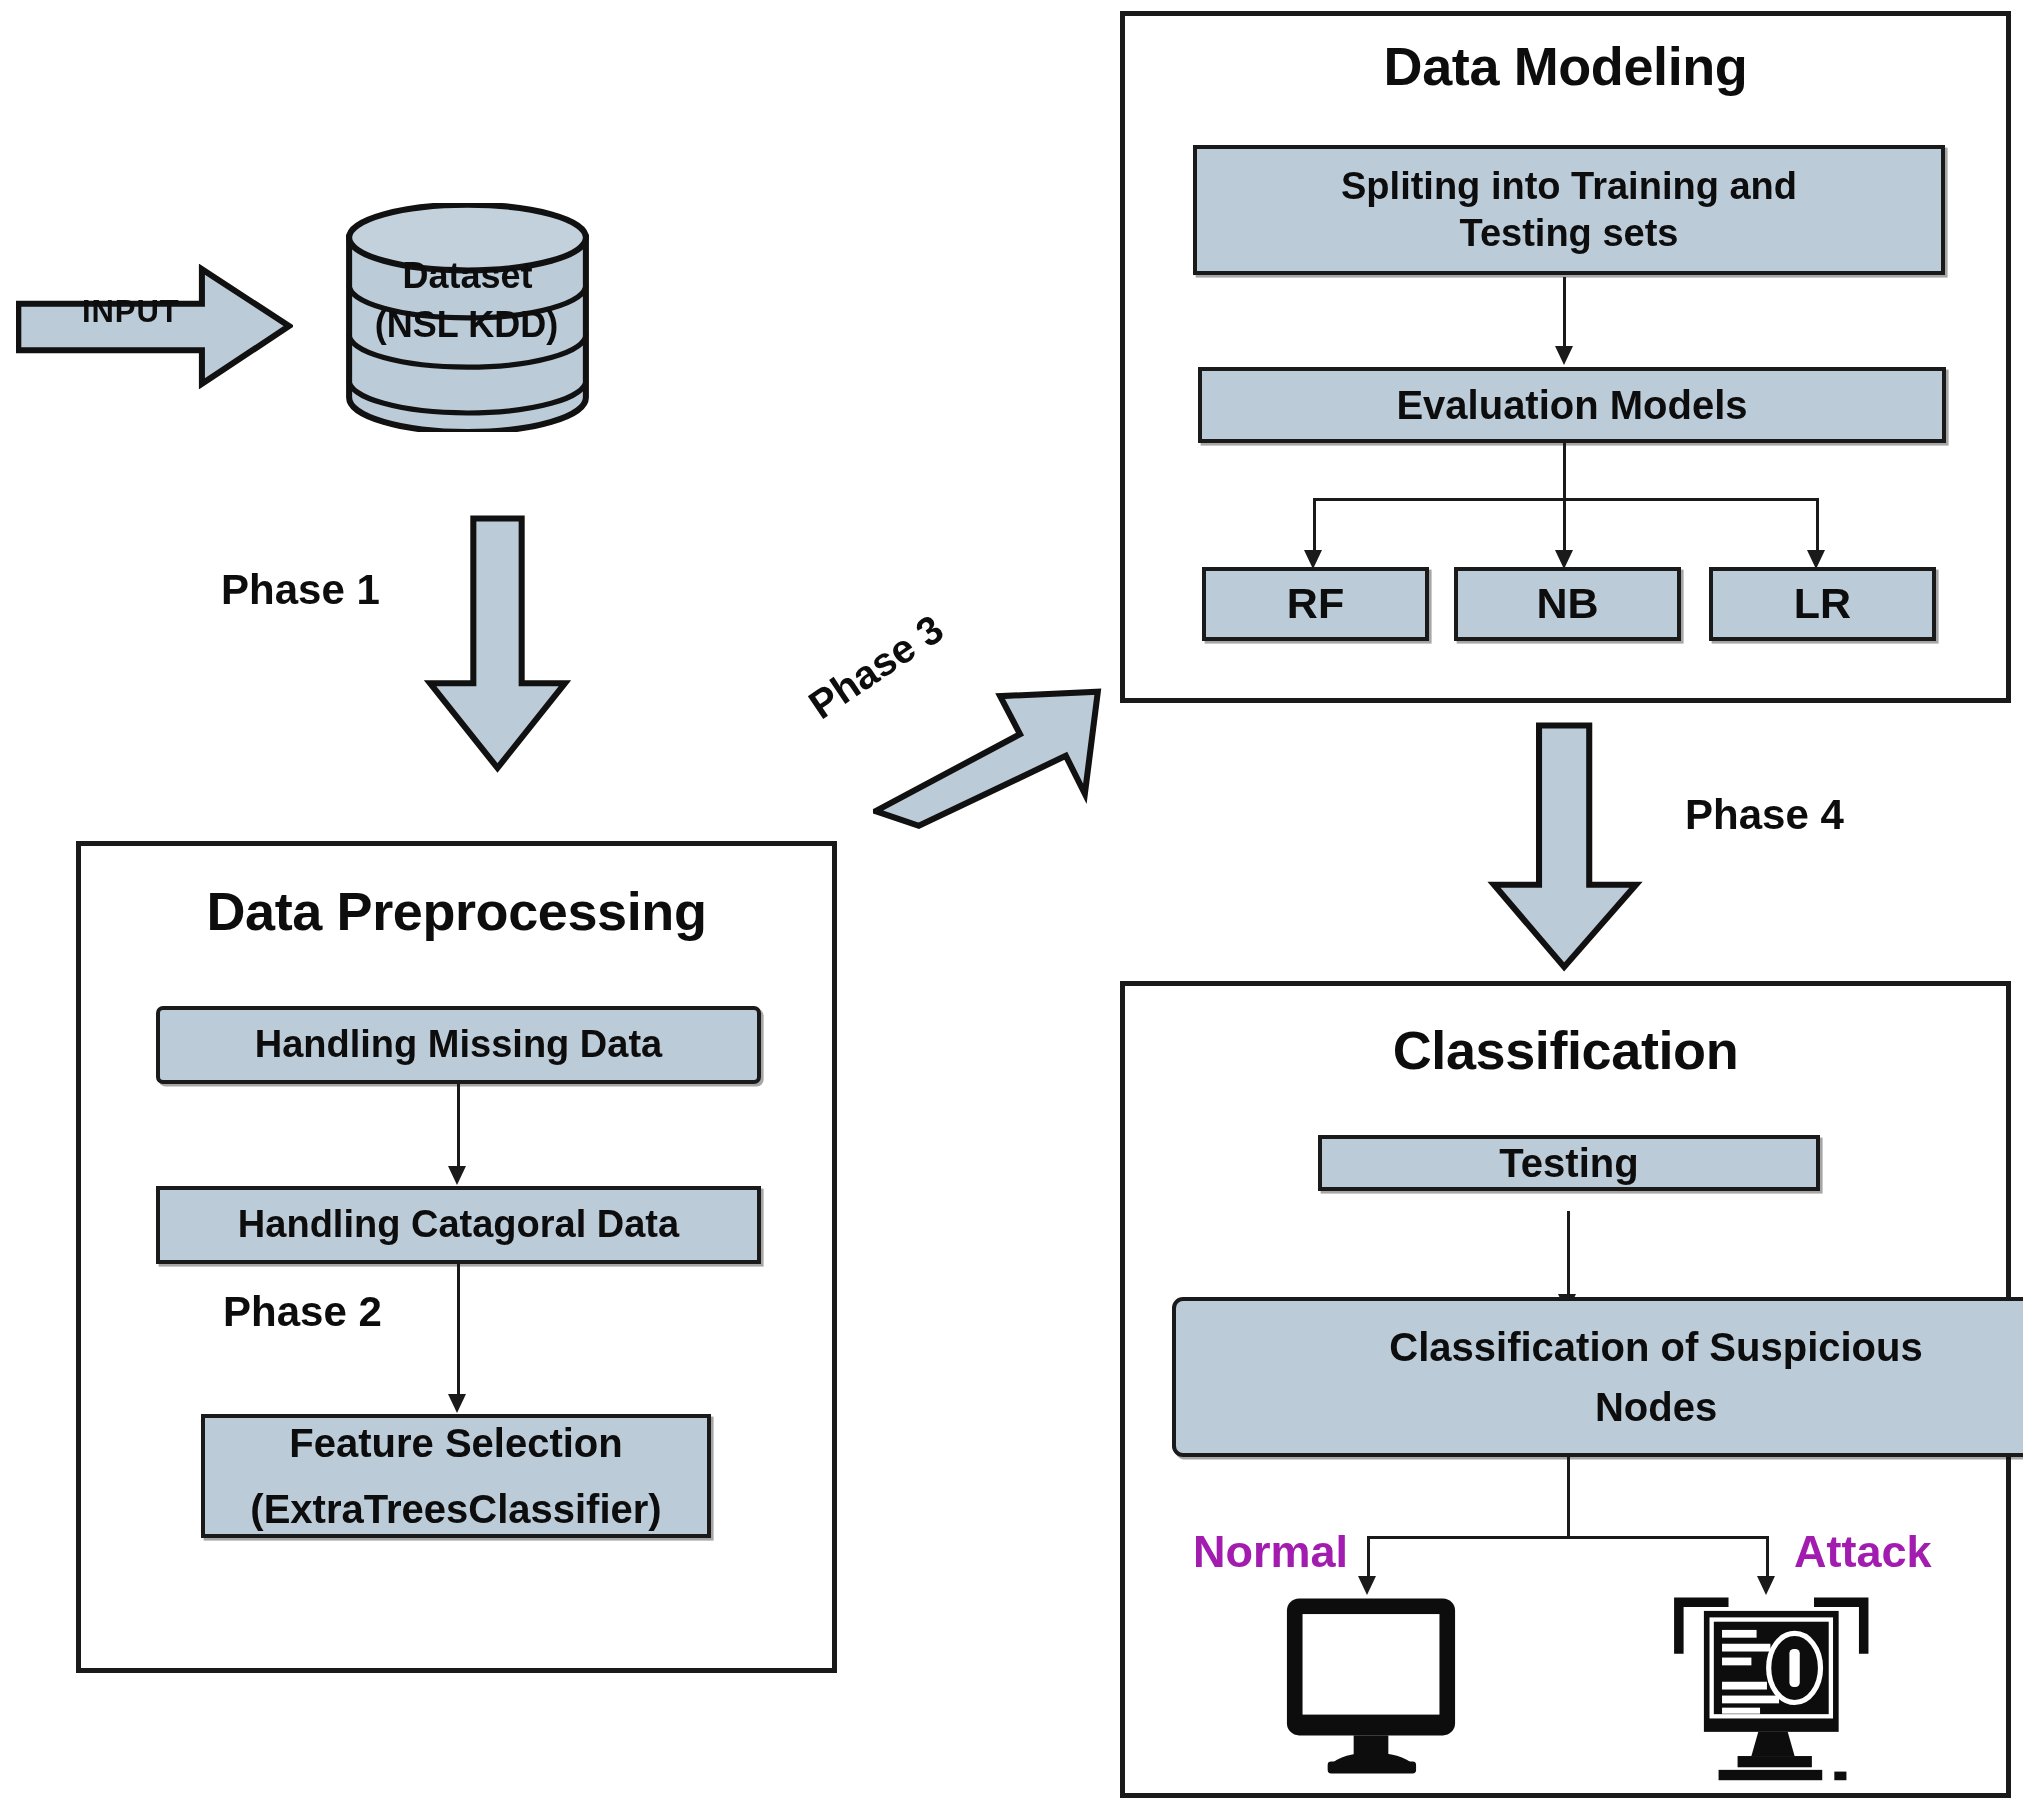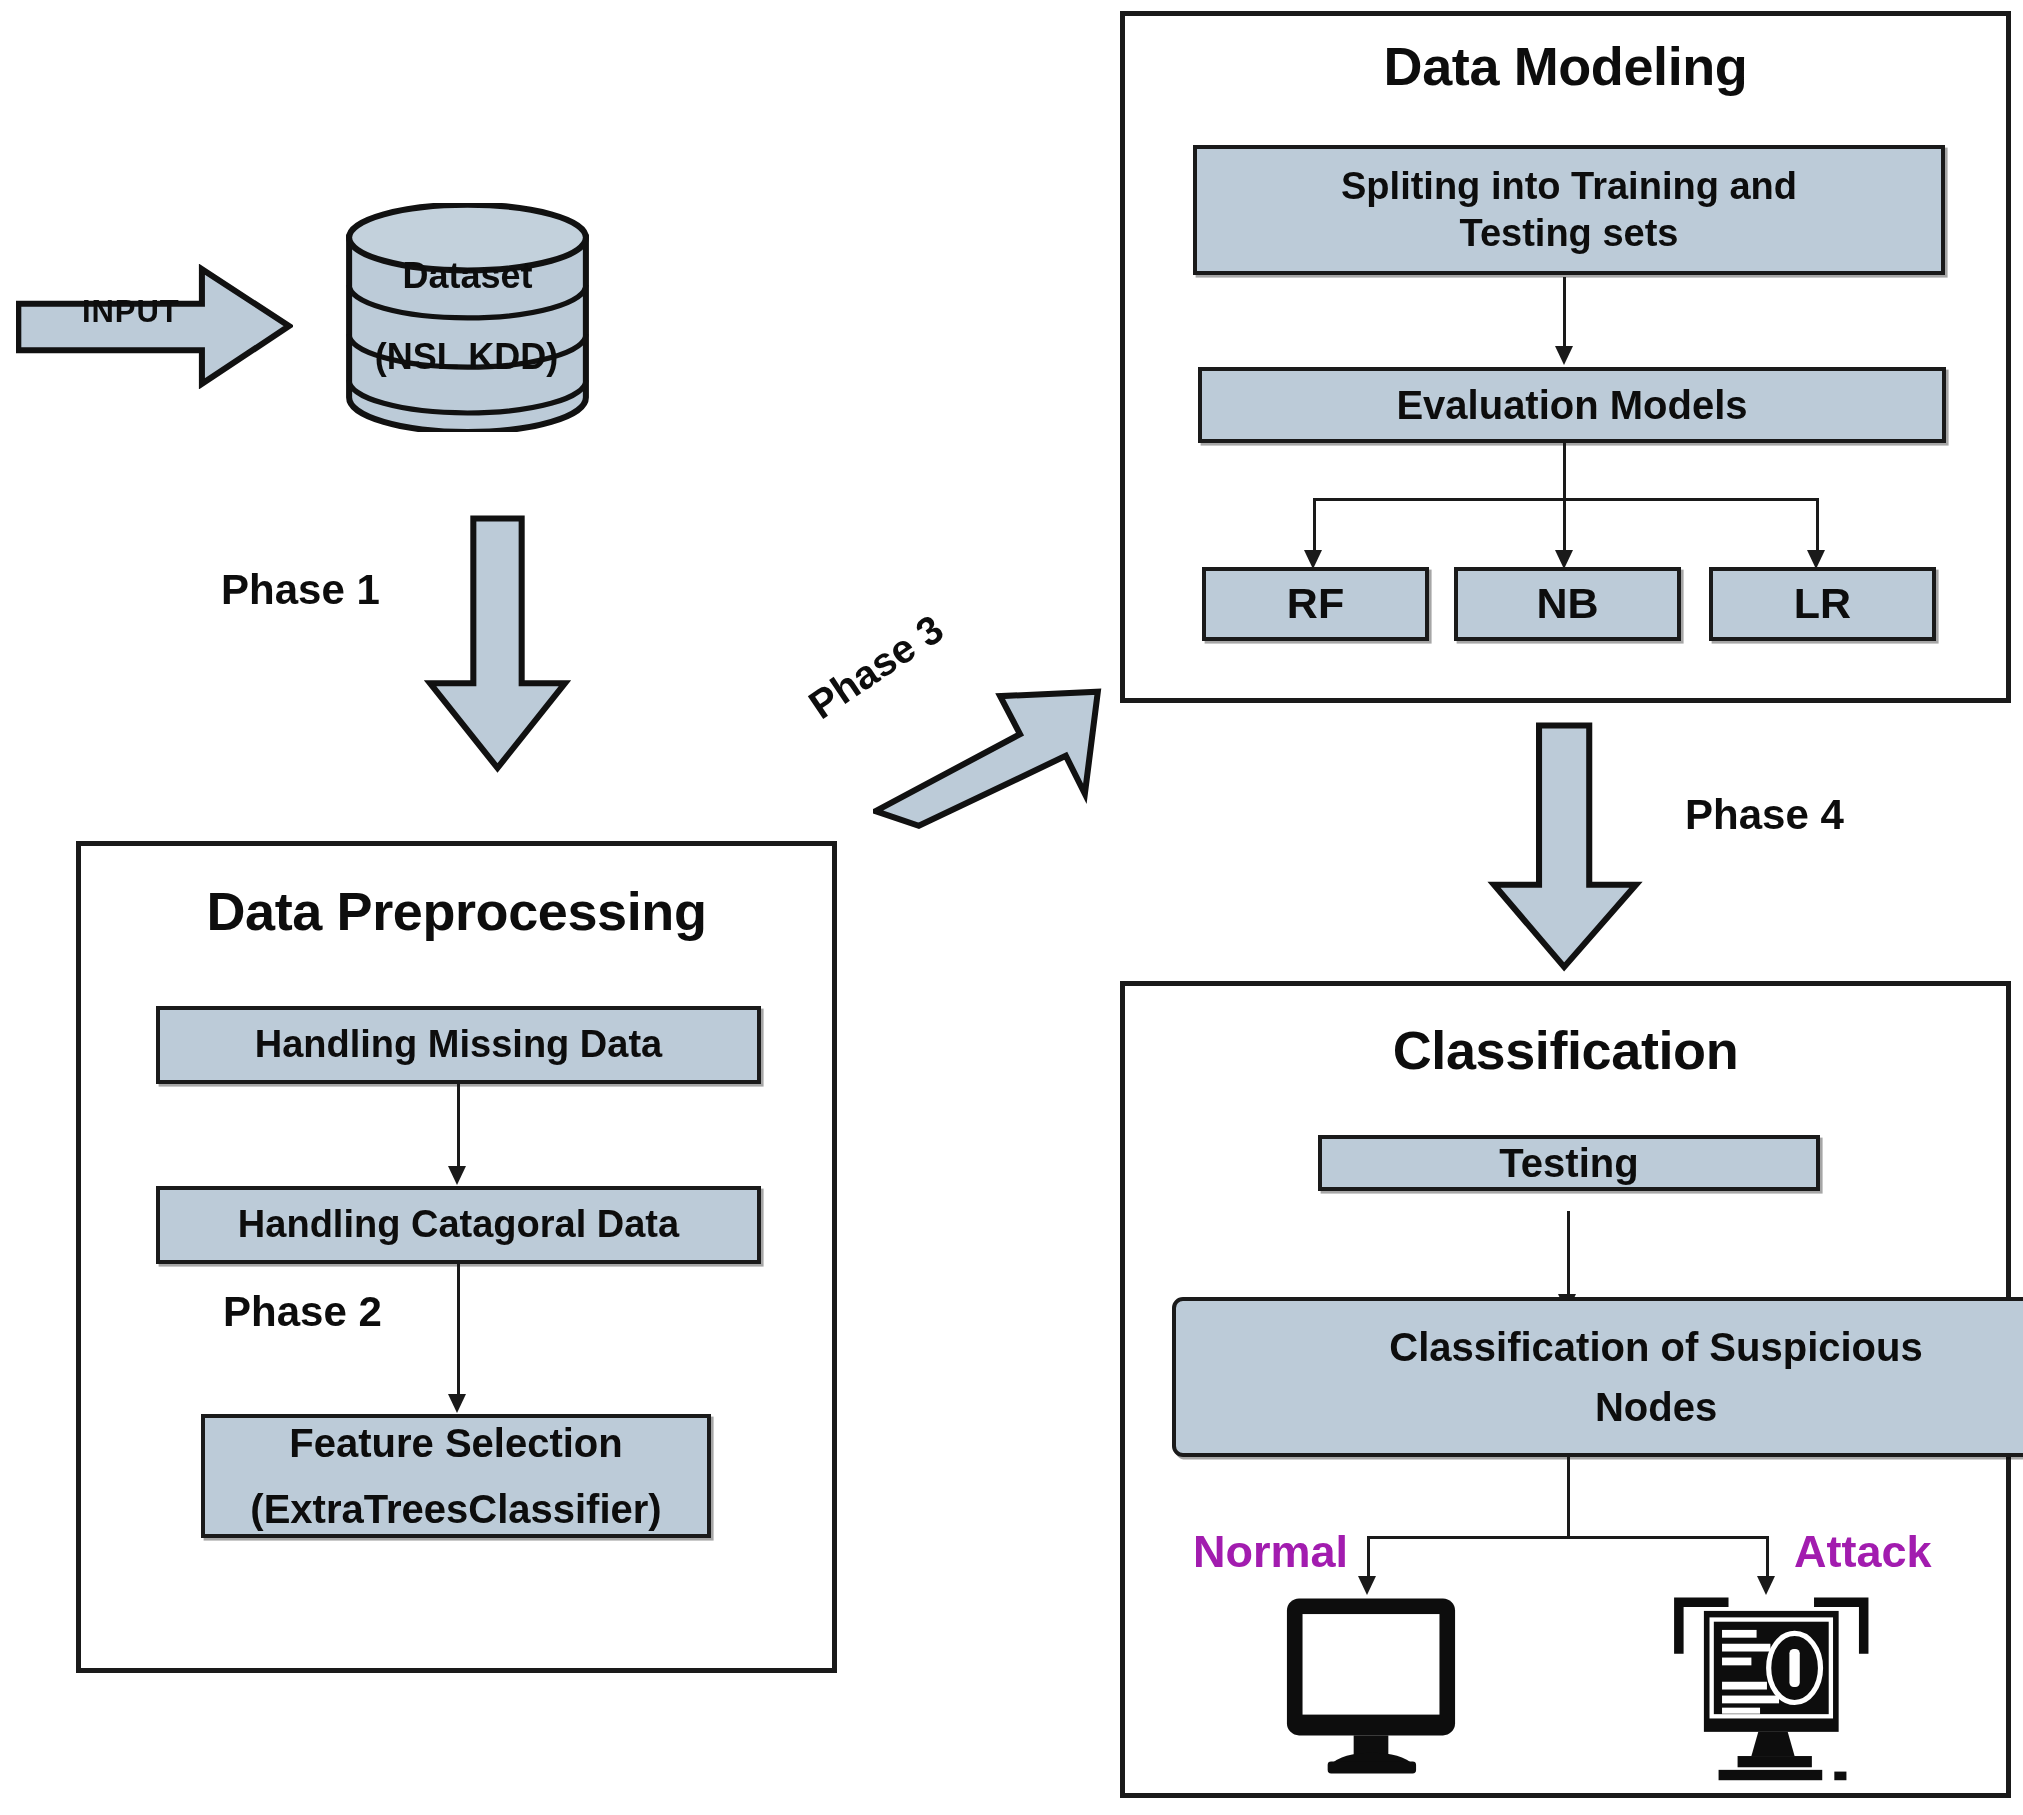--- a/index.html
+++ b/index.html
@@ -108,21 +108,21 @@
   <div class="icon-wrap" style="left:342px; top:203px; width:251px; height:229px;">
     <svg width="251" height="229" viewBox="0 0 290 265">
       <path d="M8,40 L8,225 A137,40 0 0 0 282,225 L282,40 Z" fill="#bccbd8" stroke="#111111" stroke-width="7"></path>
       <ellipse cx="145" cy="40" rx="137" ry="38" fill="#c3d1dc" stroke="#111111" stroke-width="7"></ellipse>
       <path d="M8,95 A137,38 0 0 0 282,95" fill="none" stroke="#111111" stroke-width="6"></path>
       <path d="M8,152 A137,38 0 0 0 282,152" fill="none" stroke="#111111" stroke-width="6"></path>
       <path d="M8,205 A137,38 0 0 0 282,205" fill="none" stroke="#111111" stroke-width="6"></path>
     </svg>
   </div>
   <div style="position:absolute; left:342px; top:255px; width:251px; text-align:center; font-size:36px; font-weight:bold; color:#0d0d0d;">Dataset</div>
-  <div style="position:absolute; left:337px; top:304px; width:259px; text-align:center; font-size:36px; font-weight:bold; color:#0d0d0d;margin-top:32px;">(NSL KDD)</div>
+  <div style="position:absolute; left:337px; top:304px; width:259px; text-align:center; font-size:36px; font-weight:bold; color:#0d0d0d;">(NSL KDD)</div>
 
   <div class="block-arrow" style="left:424px; top:515px; width:147px; height:259px;">
     <svg width="147" height="259" viewBox="0 0 170 300">
       <polygon points="57,4 113,4 113,195 163,195 85,293 7,195 57,195" fill="#bccbd8" stroke="#111111" stroke-width="7" stroke-linejoin="miter"></polygon>
     </svg>
   </div>
   <div class="phase-label" style="left:221px; top:566px; font-size:42px;">Phase 1</div>
 
   <div class="block-arrow" style="left:873px; top:657px; width:294px; height:182px;">
     <svg width="294" height="182" viewBox="0 0 340 210">
@@ -170,21 +170,21 @@
     <svg width="156" height="251" viewBox="0 0 180 290">
       <polygon points="60,4 118,4 118,188 172,188 89,283 8,188 60,188" fill="#bccbd8" stroke="#111111" stroke-width="7" stroke-linejoin="miter"></polygon>
     </svg>
   </div>
   <div class="phase-label" style="left:1669px; top:791px; font-size:42px;margin-left:16px;">Phase 4</div>
 
   <div class="phase-box" style="left:76px; top:841px; width:761px; height:832px;">
   </div>
   <div class="phase-title" style="left:76px; top:880px; width:761px; font-size:54px;">Data Preprocessing</div>
 
-  <div class="proc" style="left:156px; top:1006px; width:605px; height:78px; font-size:38px;">
+  <div class="proc" style="left:156px; top:1006px; width:605px; height:78px; font-size:38px;border-radius:7px;">
       <span>Handling Missing Data</span>
     </div>
 
   <div class="vline" style="left:457px; top:1083px; height:91px;"></div>
   <div class="arrowhead-down" style="left:448px; top:1166px;"></div>
 
   <div class="proc" style="left:156px; top:1186px; width:605px; height:78px; font-size:38px;">
       <span>Handling Catagoral Data</span>
     </div>
 

